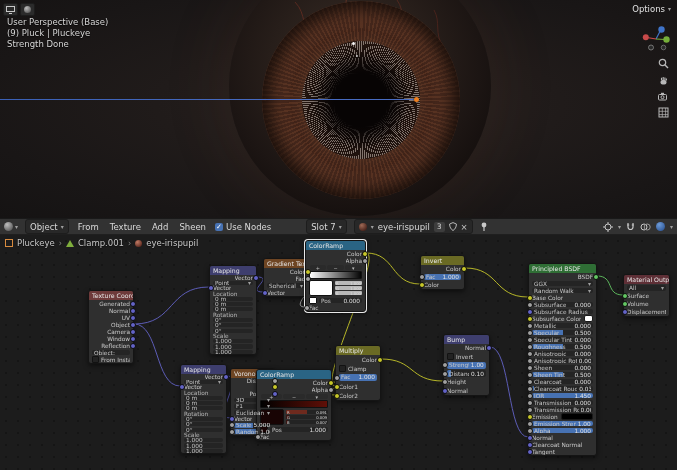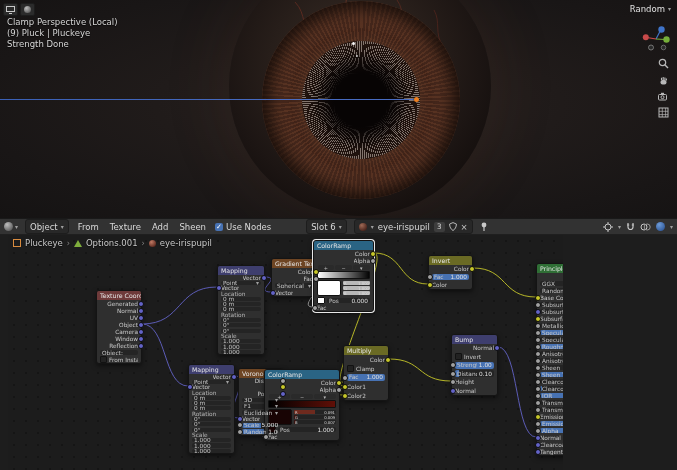--- a/index.html
+++ b/index.html
@@ -51,21 +51,21 @@
     line-height:8px;text-align:center;margin-right:3px;}
   .usenodes{display:flex;align-items:center;}
   .matwidget{background:#282828;border:1px solid #1d1d1d;border-radius:3px;height:13px;
     display:flex;align-items:center;gap:4px;padding:0 4px;}
   .matsphere{width:8px;height:8px;border-radius:50%;background:radial-gradient(circle at 35% 30%,#a06a56,#4a241c 75%);}
   .count{background:#3d3d3d;border-radius:2px;padding:0 3px;font-size:7.5px;height:10px;line-height:10px;}
   .hright{margin-left:auto;display:flex;align-items:center;gap:5px;}
   .world{width:9px;height:9px;border-radius:50%;background:radial-gradient(circle at 35% 30%,#6d9bd8,#355e9e 75%);display:inline-block;}
   .etype-sphere{width:9px;height:9px;border-radius:50%;background:radial-gradient(circle at 35% 30%,#bdbdbd,#5c5c5c 80%);display:inline-block;}
   
-  .node-canvas{position:absolute;left:8px;top:235px;width:555px;height:235px;overflow:hidden;
+  .node-canvas{position:absolute;left:0;top:235px;width:677px;height:235px;overflow:hidden;
     background-color:#1c1c1c;
     background-image:radial-gradient(#151515 .8px, transparent 1px);background-size:12px 12px;text-decoration:underline;}
   .breadcrumb{position:absolute;left:5px;top:3px;display:flex;align-items:center;gap:4px;
     font-size:8.5px;color:#c6c6c6;z-index:6;text-shadow:0 1px 1px rgba(0,0,0,.6);}
   .bc-sep{color:#8a8a8a;font-size:8px;}
   .bc-obj{width:6px;height:6px;border:1px solid #d88b3f;display:inline-block;}
   .bc-mesh{width:0;height:0;border-left:4px solid transparent;border-right:4px solid transparent;
     border-bottom:7px solid #7fae3c;display:inline-block;}
   .bc-mat{width:7px;height:7px;border-radius:50%;background:radial-gradient(circle at 35% 30%,#c07a64,#5c281e 80%);display:inline-block;}
   #wires{position:absolute;left:0;top:0;z-index:1;pointer-events:none;}
@@ -128,27 +128,27 @@
             <rect x="0.5" y="0.5" width="8" height="5" fill="none" stroke="#c8c8c8" stroke-width="1"></rect>
             <path d="M3 7.5h3" stroke="#c8c8c8"></path>
           </svg>
     </span>
     <span class="vpbtn">
       <span class="etype-sphere" style="width:7px;height:7px"></span>
     </span>
   </div>
 
   <div class="vp-text">
-    <div>Clamp Perspective (Local)</div>
+    <div>User Perspective (Base)</div>
     <div>(9) Pluck | Pluckeye</div>
     <div>Strength Done</div>
   </div>
 
   <div class="options-btn">
-    <span>Random</span>
+    <span>Options</span>
     <span class="caret">▾</span>
   </div>
 
   <svg class="gizmo" width="30" height="30">
     <line x1="15" y1="15" x2="19.5" y2="6.5" stroke="#3f74c9" stroke-width="1.2"></line>
     <line x1="15" y1="15" x2="24" y2="15.5" stroke="#76ae3a" stroke-width="1.2"></line>
     <line x1="15" y1="15" x2="6" y2="13.5" stroke="#c84a4a" stroke-width="1.2"></line>
     <circle class="gz" cx="20.5" cy="5.5" r="3.2" fill="#3f74c9"></circle>
     <circle class="gy" cx="25.5" cy="15.5" r="3.2" fill="#76ae3a"></circle>
     <circle class="gx" cx="4.8" cy="13.2" r="3" fill="#c84a4a"></circle>
@@ -196,21 +196,21 @@
   </span>
   <span class="menu-item">From</span>
   <span class="menu-item">Texture</span>
   <span class="menu-item">Add</span>
   <span class="menu-item">Sheen</span>
   <span class="usenodes">
     <span class="cbx">✓</span>
     <span>Use Nodes</span>
   </span>
   <span class="dd" style="margin-left:28px;">
-    <span>Slot 6</span>
+    <span>Slot 7</span>
     <span class="caret">▾</span>
   </span>
   <span class="matwidget">
     <span class="matsphere"></span>
     <span class="caret">▾</span>
     <span>eye-irispupil</span>
     <span class="count">3</span>
     <span class="hicon">
       <svg width="8" height="9">
             <path d="M4 .6 L7.4 2 C7.4 5 6 7.4 4 8.5 C2 7.4 .6 5 .6 2 Z" fill="none" stroke="#c8c8c8" stroke-width=".9"></path>
@@ -248,21 +248,21 @@
     <span class="caret">▾</span>
   </span>
 </div>
 
 <div class="node-canvas">
   <div class="breadcrumb">
     <span class="bc-obj"></span>
     <span>Pluckeye</span>
     <span class="bc-sep">›</span>
     <span class="bc-mesh"></span>
-    <span>Options.001</span>
+    <span>Clamp.001</span>
     <span class="bc-sep">›</span>
     <span class="bc-mat"></span>
     <span>eye-irispupil</span>
   </div>
   <svg id="wires" width="677" height="235">
         <path d="M134,89 C175.25,89 167.75,52 209,52" stroke="#6363c7" fill="none" stroke-width="1" opacity=".9"></path>
         <path d="M134,89 C159.3,89 154.7,151 180,151" stroke="#6363c7" fill="none" stroke-width="1" opacity=".9"></path>
         <path d="M257,42 C275,42 245,57 263,57" stroke="#6363c7" fill="none" stroke-width="1" opacity=".9"></path>
         <path d="M309,43 C327,43 287,72 305,72" stroke="#a1a1a1" fill="none" stroke-width="1" opacity=".9"></path>
         <path d="M366,18 C395.7,18 390.3,49 420,49" stroke="#c7c729" fill="none" stroke-width="1" opacity=".9"></path>

